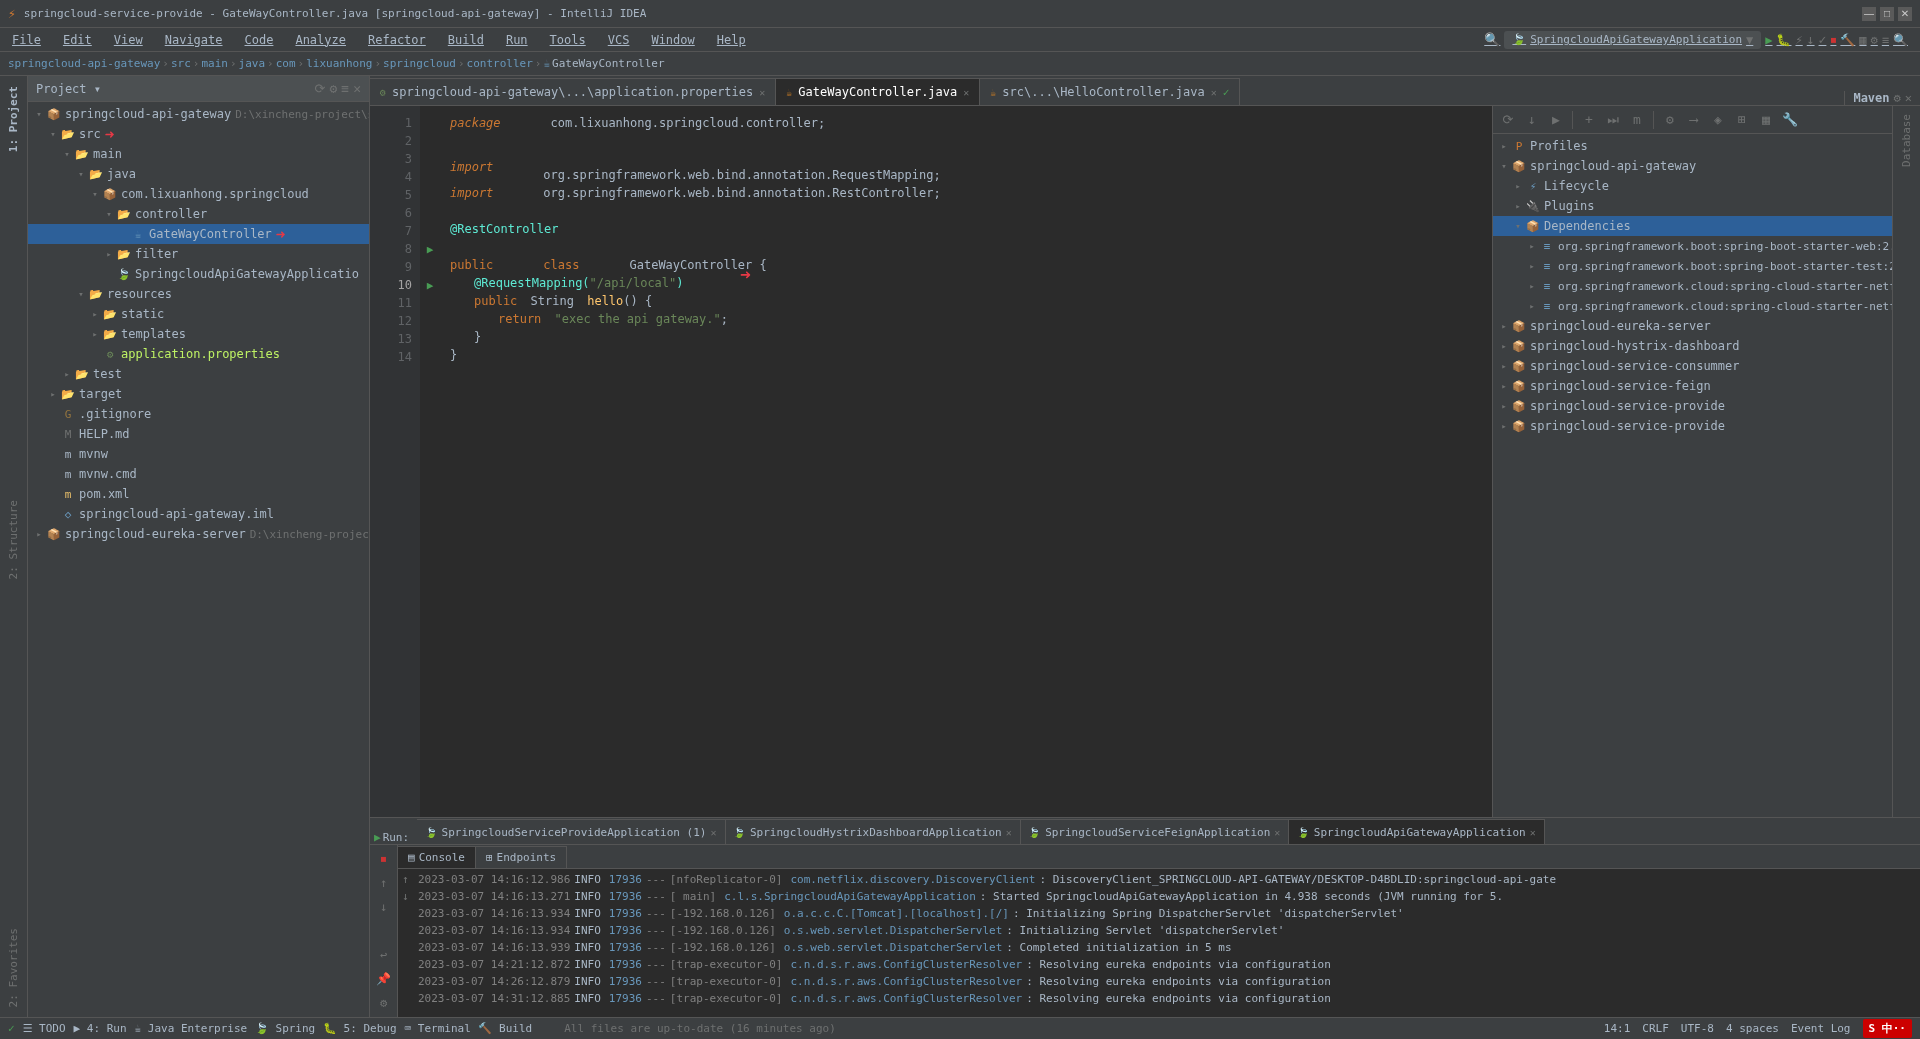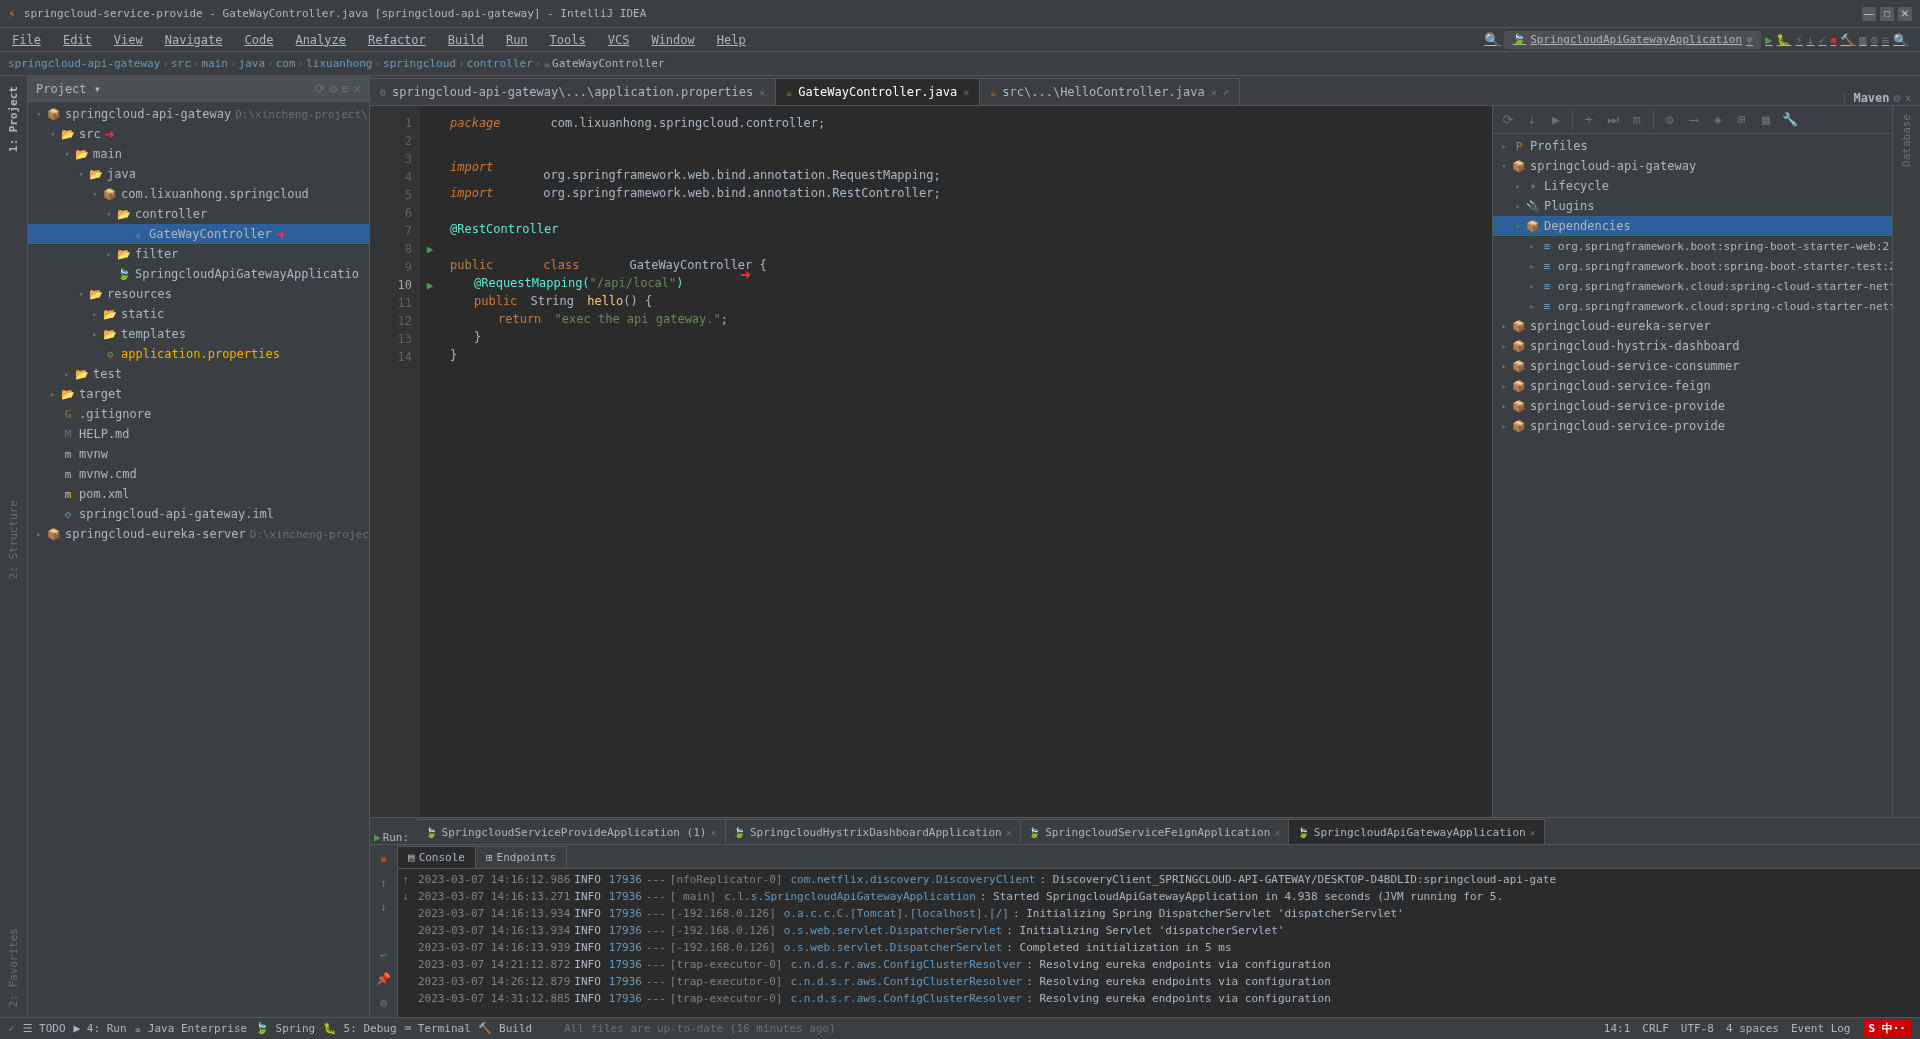--- a/index.html
+++ b/index.html
@@ -94,21 +94,21 @@
       height: 20px;
       padding-right: 4px;
       cursor: pointer;
       white-space: nowrap;
     }
     .tree-item.selected { background: #2d6099; }
     .tree-indent { display: inline-block; flex-shrink: 0; }
     .tree-arrow { width: 14px; display: inline-block; text-align: center; font-size: 9px; color: #6e7070; flex-shrink: 0; }
     .tree-icon { width: 16px; height: 16px; margin-right: 3px; display: inline-flex; align-items: center; justify-content: center; font-size: 11px; flex-shrink: 0; }
     .tree-label { color: #a9b7c6; font-size: 12px; }
-    .tree-label.green { color: #eab308; }
+    .tree-label.green { color: #bef264; }
     .tree-path { color: #6e7070; font-size: 11px; margin-left: 4px; }
     .icon-folder-src { color: #7da5c7; }
 
     
     .editor-area {
       flex: 1;
       display: flex;
       flex-direction: column;
       overflow: hidden;
     }

